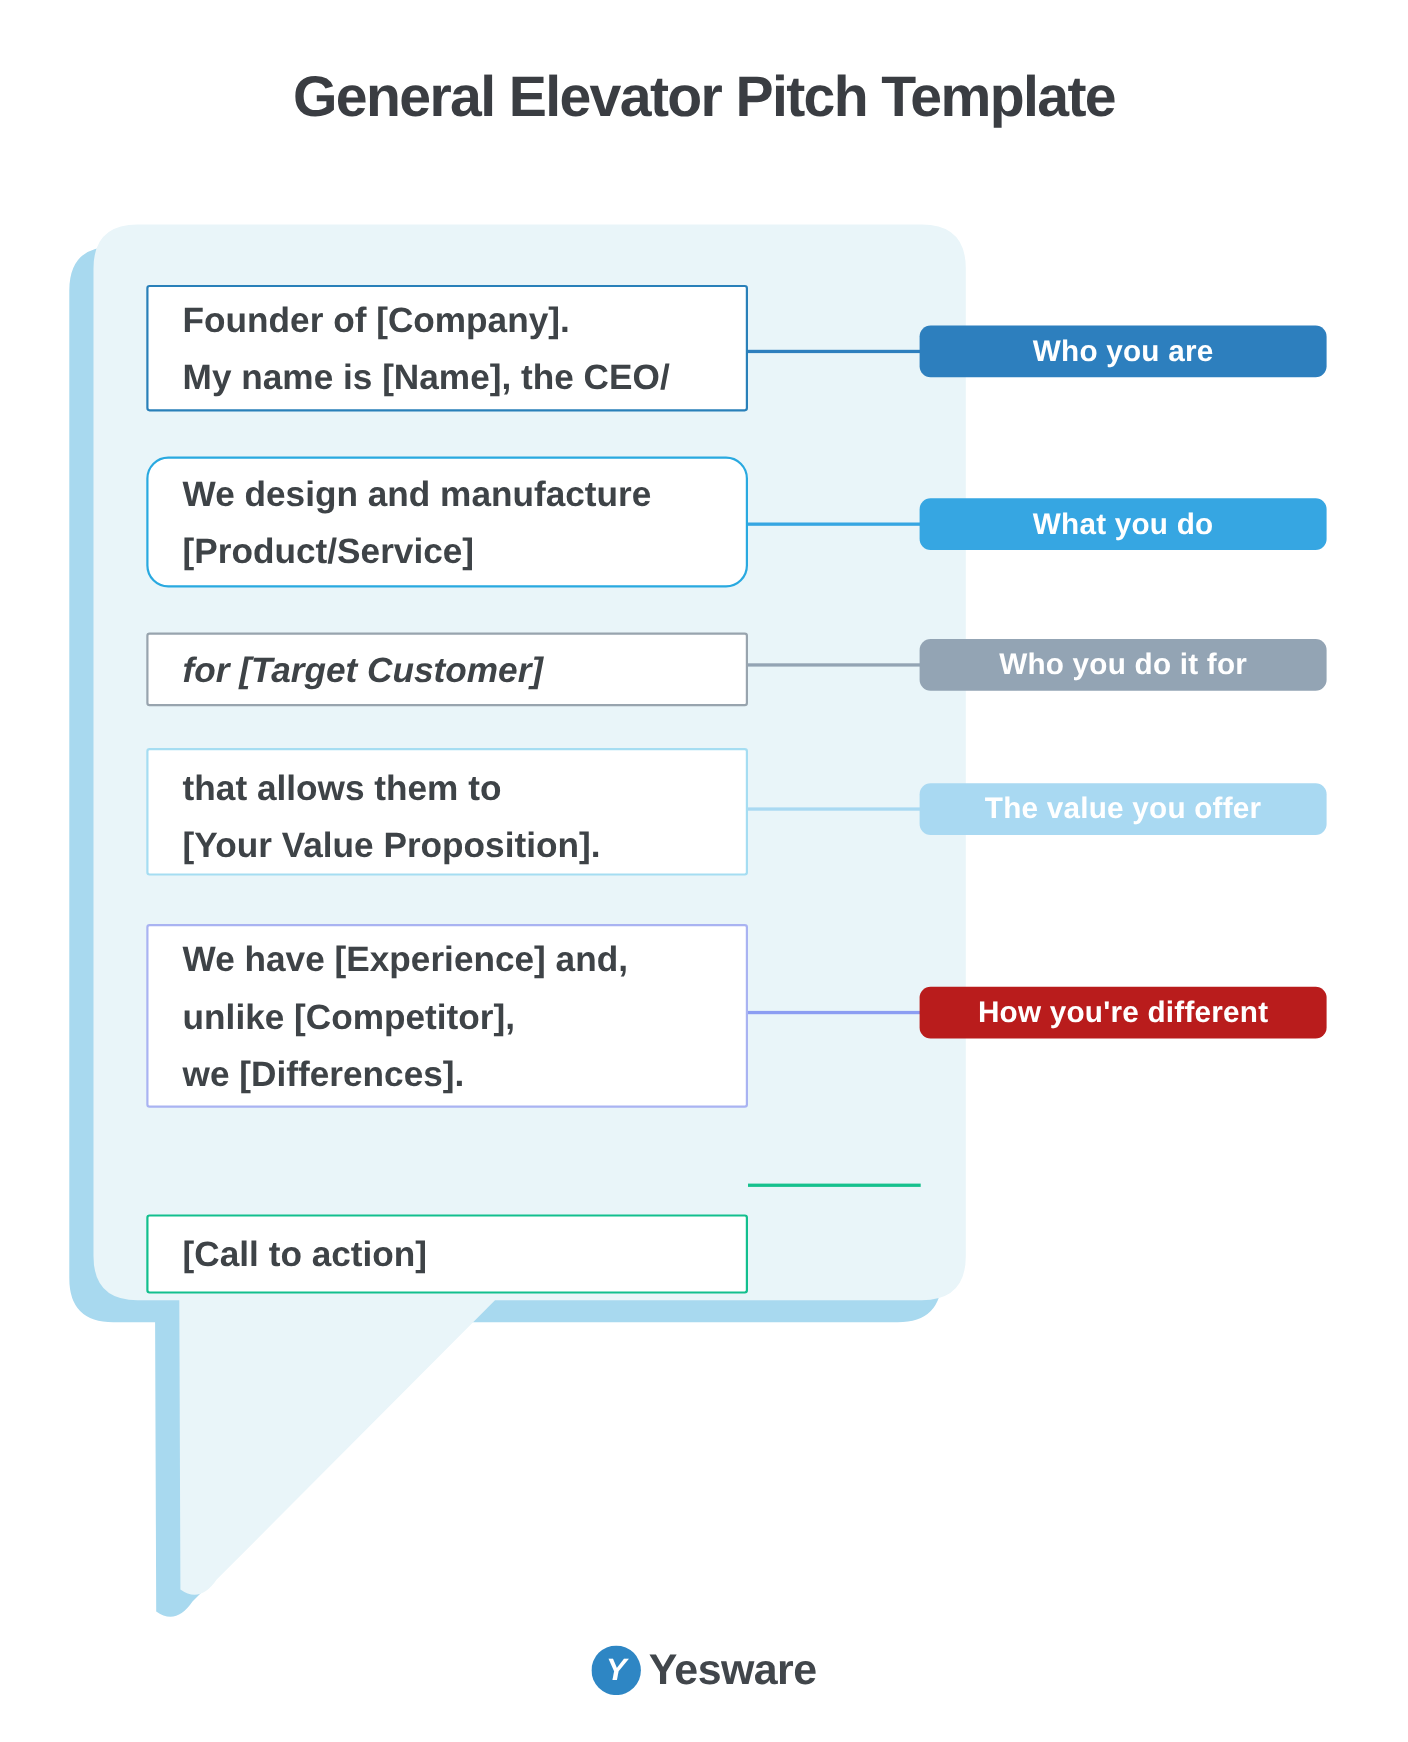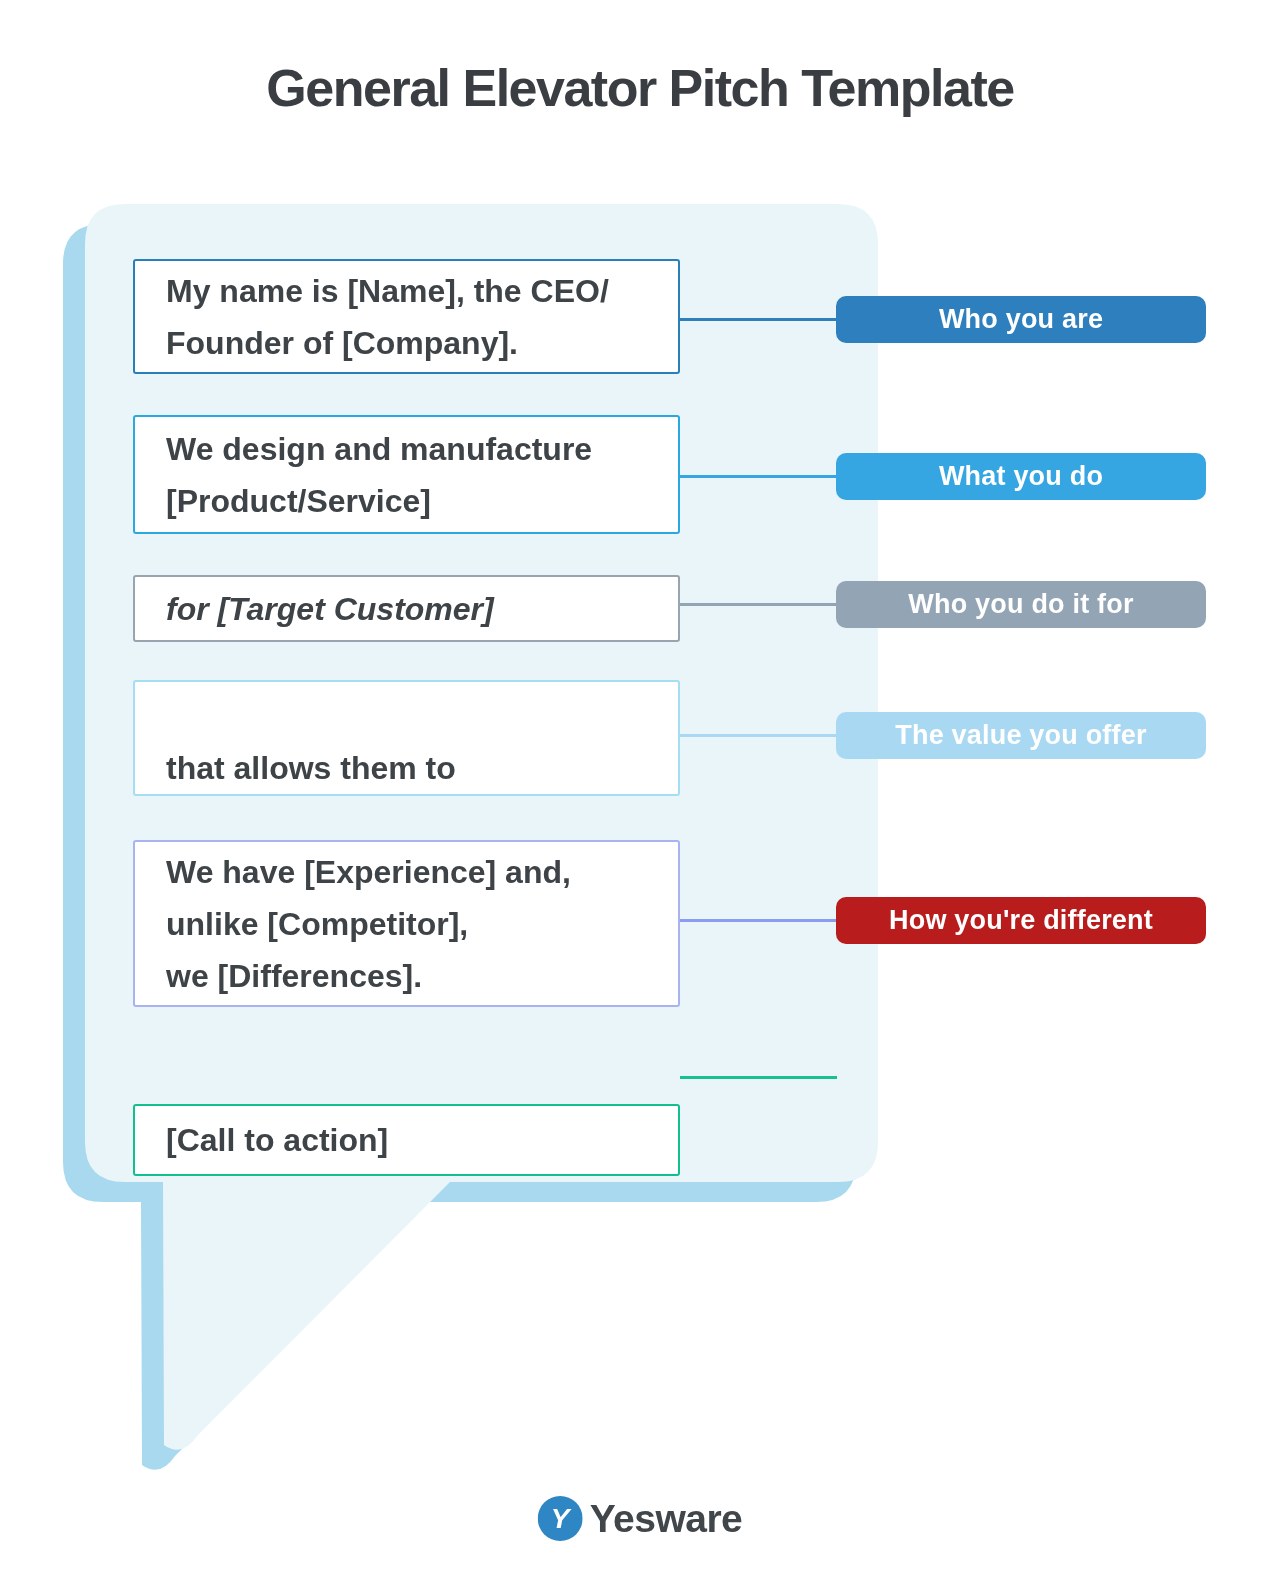--- a/index.html
+++ b/index.html
@@ -16,21 +16,21 @@
     position:absolute;left:133px;width:547px;background:#ffffff;
     border:2px solid #2980b9;border-radius:3px;box-sizing:border-box;
     display:flex;flex-direction:column;justify-content:center;
     padding-left:31px;
   }
   .box-line{
     font-size:32px;font-weight:bold;color:#3e4347;line-height:52px;
     white-space:nowrap;
   }
   .b1{top:247px;height:115px;}
-  .b2{top:403px;height:119px;}
+  .b2{top:403px;height:119px;border-radius:20px;}
   .b3{top:563px;height:67px;}
   .b4{top:668px;height:116px;}
   .b5{top:828px;height:167px;}
   .b6{top:1092px;height:72px;}
   .connector{position:absolute;left:680px;width:157px;height:3px;}
   .c1{top:306px;} .c2{top:463px;} .c3{top:591px;}
   .c4{top:722px;} .c5{top:907px;} .c6{top:1064px;}
   .tag-label{
     position:absolute;left:836px;width:370px;height:47px;border-radius:10px;
     display:flex;align-items:center;justify-content:center;
@@ -56,41 +56,42 @@
   <svg class="bubble-svg" viewBox="0 0 1280 1584" xmlns="http://www.w3.org/2000/svg">
     <path d="M103 212 H816 Q856 212 856 252 V1150 Q856 1190 816 1190 H428
              L175 1444 Q160 1466 142 1453 L141 1190 H103 Q63 1190 63 1150
              V252 Q63 212 103 212 Z" style="fill: rgb(168, 217, 239);"></path>
     <path d="M125 192 H838 Q878 192 878 232 V1130 Q878 1170 838 1170 H450
              L197 1424 Q182 1446 164 1433 L163 1170 H125 Q85 1170 85 1130
              V232 Q85 192 125 192 Z" style="fill: rgb(233, 245, 249);"></path>
   </svg>
 
   <div class="pitch-box b1" style="border-color: rgb(41, 128, 185);">
+    <div class="box-line">Founder of [Company].</div>
     <div class="box-line">My name is [Name], the CEO/</div>
-    <div class="box-line">Founder of [Company].</div>
   </div>
   <div class="connector c1" style="background-color: rgb(45, 127, 190);"></div>
   <div class="tag-label l1" style="background-color: rgb(45, 127, 190);">Who you are</div>
 
   <div class="pitch-box b2" style="border-color: rgb(41, 169, 224);">
     <div class="box-line">We design and manufacture</div>
     <div class="box-line">[Product/Service]</div>
   </div>
   <div class="connector c2" style="background-color: rgb(54, 166, 226);"></div>
   <div class="tag-label l2" style="background-color: rgb(54, 166, 226);">What you do</div>
 
   <div class="pitch-box b3" style="border-color: rgb(152, 164, 174); font-style: italic;">
     <div class="box-line">for [Target Customer]</div>
   </div>
   <div class="connector c3" style="background-color: rgb(147, 164, 180);"></div>
   <div class="tag-label l3" style="background-color: rgb(147, 164, 180);">Who you do it for</div>
 
   <div class="pitch-box b4" style="border-color: rgb(165, 221, 242); justify-content: flex-end;">
     <div class="box-line">that allows them to</div>
+    <div class="box-line">[Your Value Proposition].</div>
   </div>
   <div class="connector c4" style="background-color: rgb(169, 217, 242);"></div>
   <div class="tag-label l4" style="background-color: rgb(169, 217, 242);">The value you offer</div>
 
   <div class="pitch-box b5" style="border-color: rgb(169, 179, 242);">
     <div class="box-line">We have [Experience] and,</div>
     <div class="box-line">unlike [Competitor],</div>
     <div class="box-line">we [Differences].</div>
   </div>
   <div class="connector c5" style="background-color: rgb(139, 157, 242);"></div>

